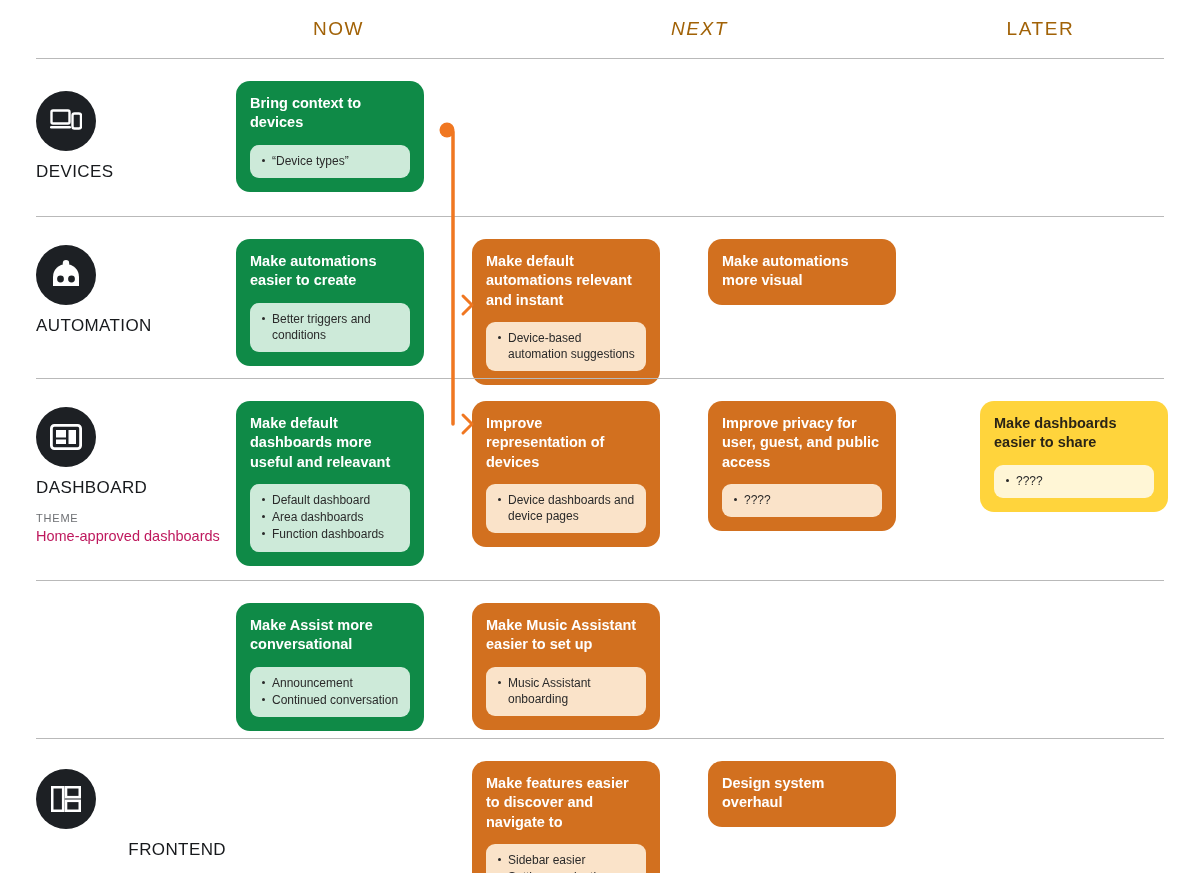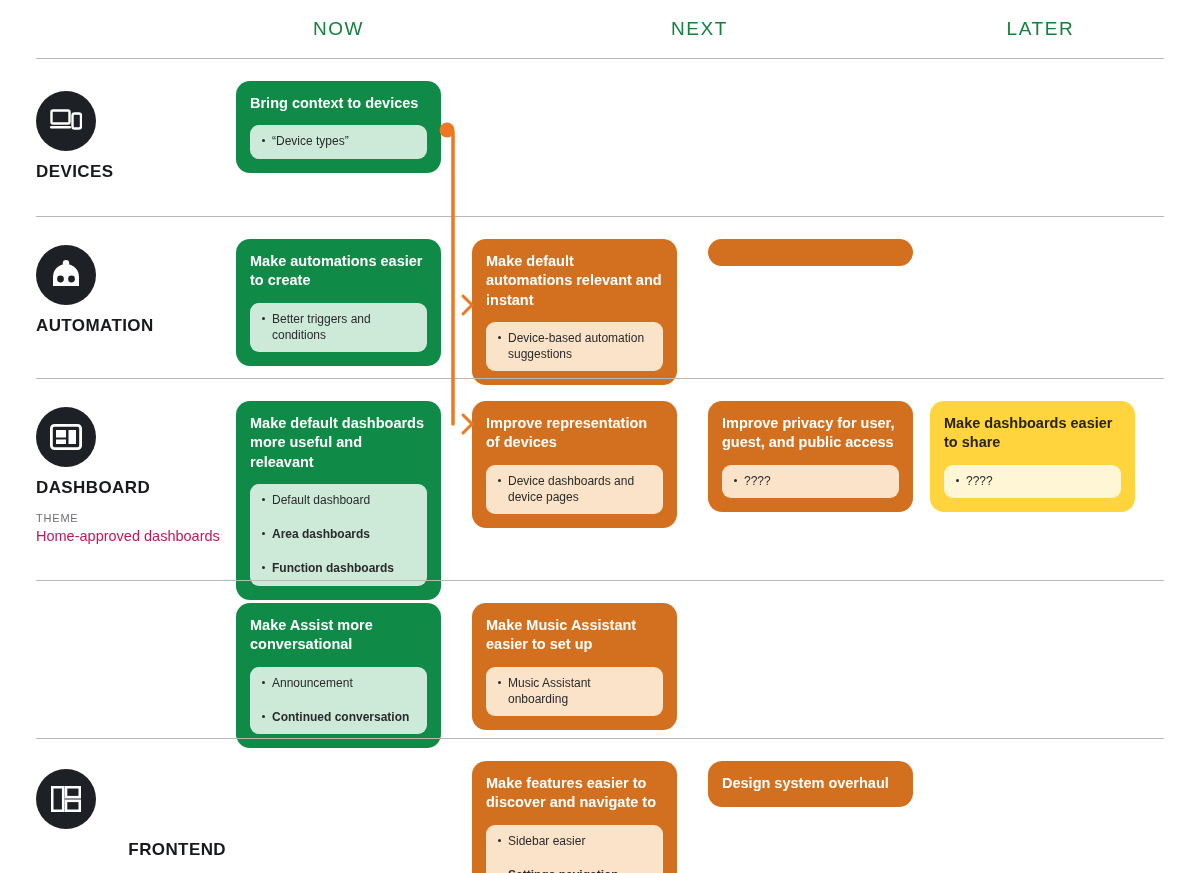--- a/index.html
+++ b/index.html
@@ -16,27 +16,27 @@
   
   .header {
     position: relative;
     height: 58px;
   }
   .col-head {
     position: absolute;
     top: 18px;
     font-size: 19px;
     letter-spacing: 1.6px;
-    color: #15803d;
+    color: #a16207;
     font-weight: 400;
     text-align: center;
     width: 205px;
   }
   .col-head.c-now   { left: 236px; }
-  .col-head.c-next  { left: 597px; }
+  .col-head.c-next  { left: 597px; font-style: italic; }
   .col-head.c-later { left: 938px; }
 
   
   .row {
     position: relative;
     border-top: 1px solid #b9b9b9;
     margin: 0 36px 0 36px;
   }
   .row-inner {
     position: relative;
@@ -55,41 +55,41 @@
     border-radius: 50%;
     background: #1d2024;
     display: flex;
     align-items: center;
     justify-content: center;
   }
   .icon-circle svg { display: block; }
   .rowlabel-title {
     margin-top: 11px;
     font-size: 17px;
-    font-weight: bold;
+    font-weight: normal;
     letter-spacing: 0.4px;
     color: #17191c;
   }
   .theme-kicker {
     margin-top: 14px;
     font-size: 11px;
     letter-spacing: 0.8px;
     color: #6d6f73;
   }
   .theme-text {
     margin-top: 3px;
     font-size: 14.5px;
     line-height: 1.32;
     color: #be185d;
   }
 
   
   .card {
     position: absolute;
-    width: 205px;
+    width: 188px;
     border-radius: 14px;
     padding: 13px 14px 14px 14px;
     top: 22px;
   }
   .card.green  { background: #0f8a47; }
   .card.orange { background: #d2701f; }
   .card.yellow { background: #ffd43c; }
 
   .card-title {
     font-size: 14.5px;
@@ -109,35 +109,35 @@
   .card.yellow .bullets { background: #fff6d6; }
 
   .bullets ul { list-style: none; }
   .bullets li {
     position: relative;
     padding-left: 12px;
     font-size: 12px;
     line-height: 1.34;
     color: #2a2a2a;
   }
-  .bullets li + li { margin-top: 18px; font-weight: bold; }
+  .bullets li + li { margin-top: 1px; }
   .bullets li:before {
     content: "";
     position: absolute;
     left: 2px; top: 6px;
     width: 3px; height: 3px;
     border-radius: 50%;
     background: #2a2a2a;
   }
 
   
   .col1 { left: 200px; }
   .col2 { left: 436px; }
   .col3 { left: 672px; }
-  .col4 { left: 894px; }
+  .col4 { left: 944px; }
 
   
   .connector {
     position: absolute;
     left: 0; top: 0;
     width: 1200px; height: 873px;
     pointer-events: none;
   }
 </style>
 </head>
@@ -196,20 +196,21 @@
         </div>
         <div class="card orange col2">
           <div class="card-title">Make default automations relevant and instant</div>
           <div class="bullets">
             <ul>
               <li>Device-based automation suggestions</li>
             </ul>
           </div>
         </div>
         <div class="card orange col3">
+          <div class="card-title">Make automations more visual</div>
         </div>
       </div>
     </div>
     <div class="row" style="height: 202px;">
       <div class="row-inner">
         <div class="rowlabel" style="top: 28px;">
           <div class="icon-circle">
             <svg width="32" height="26" viewBox="0 0 32 26">
               <rect x="1.4" y="1.4" width="29.2" height="23.2" rx="3" fill="none" stroke="#fff" stroke-width="2.8"></rect>
               <rect x="6" y="6" width="10" height="7.5" fill="#fff"></rect>

